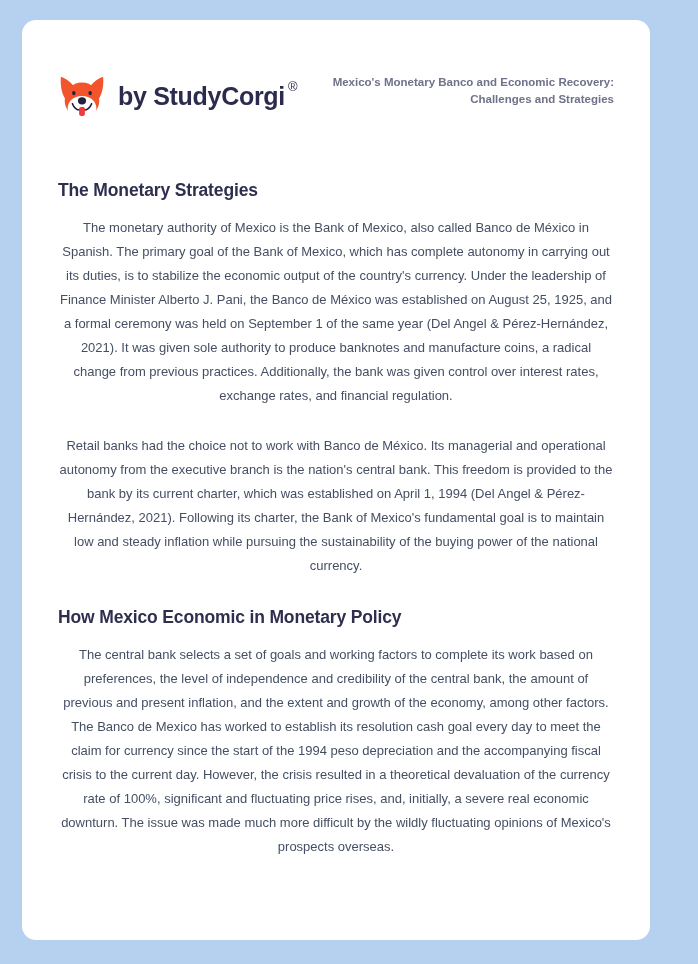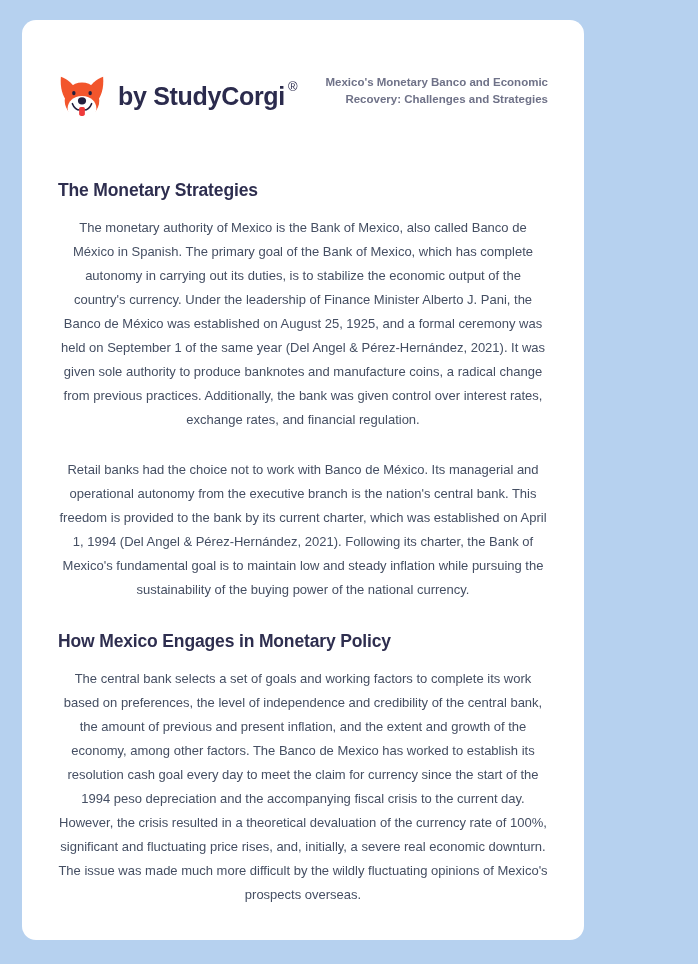--- a/index.html
+++ b/index.html
@@ -11,21 +11,21 @@
     height: 964px;
     background: #b6d1ef;
     font-family: "Liberation Sans", sans-serif;
     overflow: hidden;
   }
 
   .page-card {
     position: absolute;
     left: 22px;
     top: 20px;
-    width: 562px;
+    width: 628px;
     height: 920px;
     background: #ffffff;
     border-radius: 14px;
     box-sizing: border-box;
     overflow: hidden;
   }
 
   
   .doc-header {
     display: flex;
@@ -160,18 +160,18 @@
     </div>
 
   </div>
 
   <div class="article">
 
     <h2 class="section-heading heading-1">The Monetary Strategies</h2>
     <p class="body-text">The monetary authority of Mexico is the Bank of Mexico, also called Banco de México in Spanish. The primary goal of the Bank of Mexico, which has complete autonomy in carrying out its duties, is to stabilize the economic output of the country's currency. Under the leadership of Finance Minister Alberto J. Pani, the Banco de México was established on August 25, 1925, and a formal ceremony was held on September 1 of the same year (Del Angel &amp; Pérez-Hernández, 2021). It was given sole authority to produce banknotes and manufacture coins, a radical change from previous practices. Additionally, the bank was given control over interest rates, exchange rates, and financial regulation.</p>
     <p class="body-text">Retail banks had the choice not to work with Banco de México. Its managerial and operational autonomy from the executive branch is the nation's central bank. This freedom is provided to the bank by its current charter, which was established on April 1, 1994 (Del Angel &amp; Pérez-Hernández, 2021). Following its charter, the Bank of Mexico's fundamental goal is to maintain low and steady inflation while pursuing the sustainability of the buying power of the national currency.</p>
 
-    <h2 class="section-heading heading-2">How Mexico Engages in Monetary Policy</h2>
+    <h2 class="section-heading heading-2">How Mexico Economic in Monetary Policy</h2>
     <p class="body-text">The central bank selects a set of goals and working factors to complete its work based on preferences, the level of independence and credibility of the central bank, the amount of previous and present inflation, and the extent and growth of the economy, among other factors. The Banco de Mexico has worked to establish its resolution cash goal every day to meet the claim for currency since the start of the 1994 peso depreciation and the accompanying fiscal crisis to the current day. However, the crisis resulted in a theoretical devaluation of the currency rate of 100%, significant and fluctuating price rises, and, initially, a severe real economic downturn. The issue was made much more difficult by the wildly fluctuating opinions of Mexico's prospects overseas.</p>
 
   </div>
 
 </div>
 
 </body></html>

